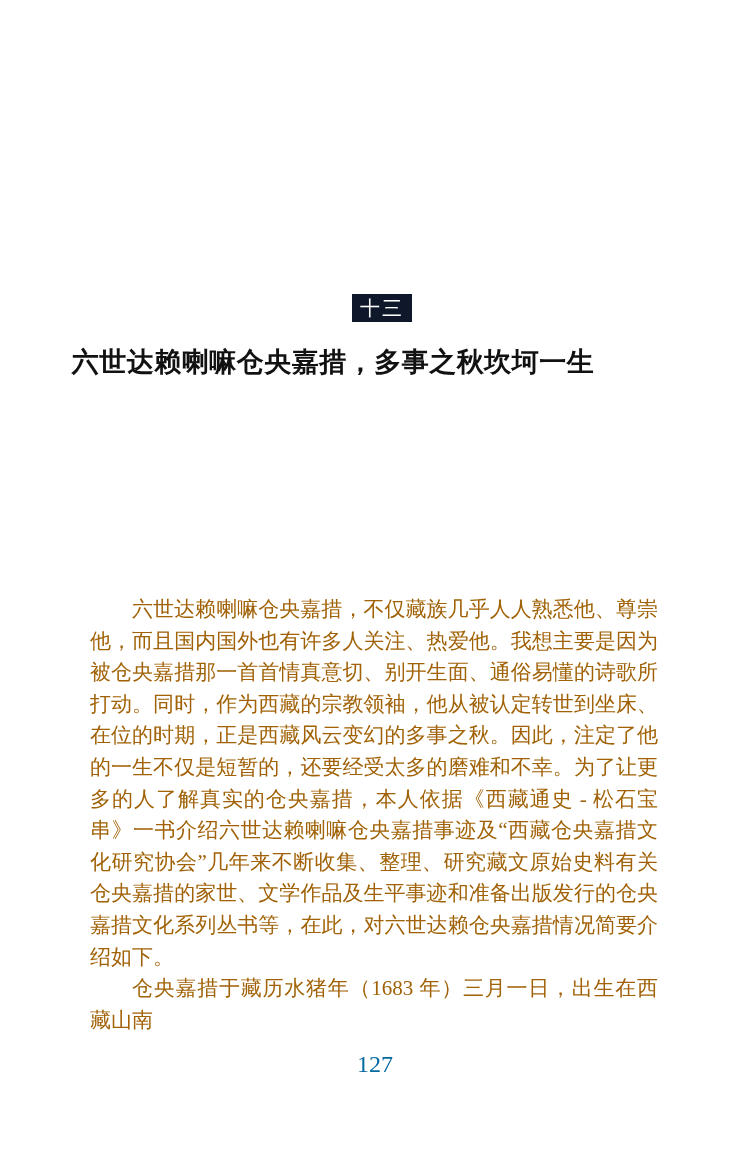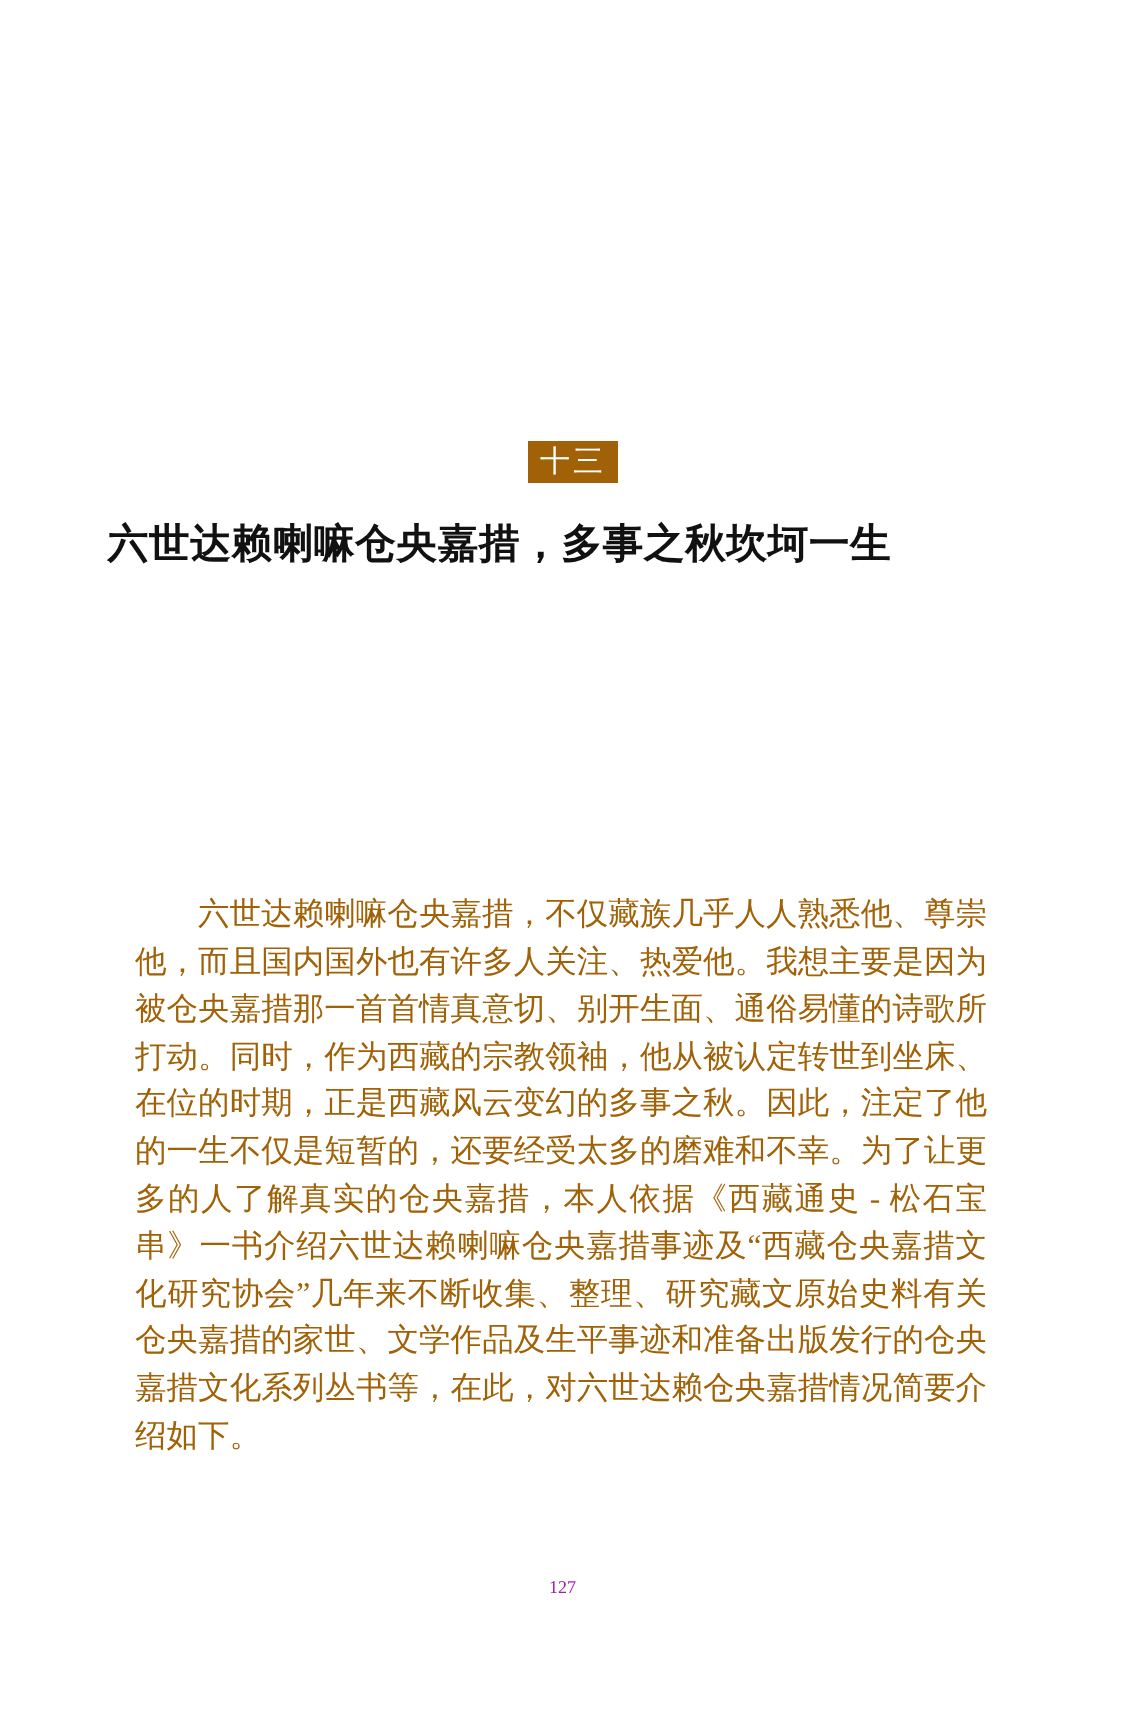--- a/index.html
+++ b/index.html
@@ -17,21 +17,21 @@
     color: #1f1f1f;
   }
   .chapter-badge {
     position: absolute;
     top: 294px;
     left: 352px;
     min-width: 42px;
     height: 28px;
     padding: 0 8px;
     box-sizing: border-box;
-    background: #a16207;
+    background: #0f172a;
     color: #ffffff;
     font-size: 20px;
     line-height: 28px;
     text-align: center;
     letter-spacing: 2px;
   }
   .chapter-title {
     position: absolute;
     top: 344px;
     left: 0;
@@ -57,32 +57,33 @@
     margin: 0;
     padding: 0;
     text-indent: 2em;
   }
   .page-number {
     position: absolute;
     top: 1051px;
     left: 0;
     width: 750px;
     text-align: center;
-    font-size: 12px;
-    color: #a21caf;
+    font-size: 24px;
+    color: #0369a1;
   }
 </style>
 </head>
 <body>
 
 <div class="page">
 
   <div class="chapter-badge">十三</div>
 
   <h1 class="chapter-title">六世达赖喇嘛仓央嘉措，多事之秋坎坷一生</h1>
 
   <div class="body-text">
     <p>六世达赖喇嘛仓央嘉措，不仅藏族几乎人人熟悉他、尊崇他，而且国内国外也有许多人关注、热爱他。我想主要是因为被仓央嘉措那一首首情真意切、别开生面、通俗易懂的诗歌所打动。同时，作为西藏的宗教领袖，他从被认定转世到坐床、在位的时期，正是西藏风云变幻的多事之秋。因此，注定了他的一生不仅是短暂的，还要经受太多的磨难和不幸。为了让更多的人了解真实的仓央嘉措，本人依据《西藏通史 - 松石宝串》一书介绍六世达赖喇嘛仓央嘉措事迹及“西藏仓央嘉措文化研究协会”几年来不断收集、整理、研究藏文原始史料有关仓央嘉措的家世、文学作品及生平事迹和准备出版发行的仓央嘉措文化系列丛书等，在此，对六世达赖仓央嘉措情况简要介绍如下。</p>
+    <p>仓央嘉措于藏历水猪年（1683 年）三月一日，出生在西藏山南</p>
   </div>
 
   <div class="page-number">127</div>
 
 </div>
 
 </body></html>

